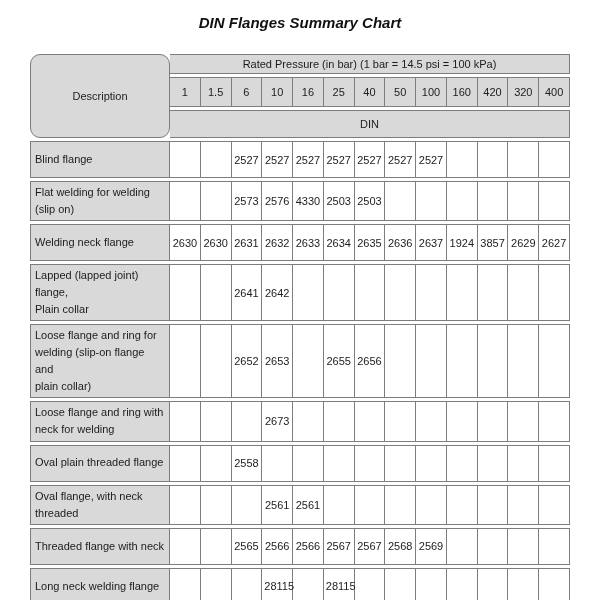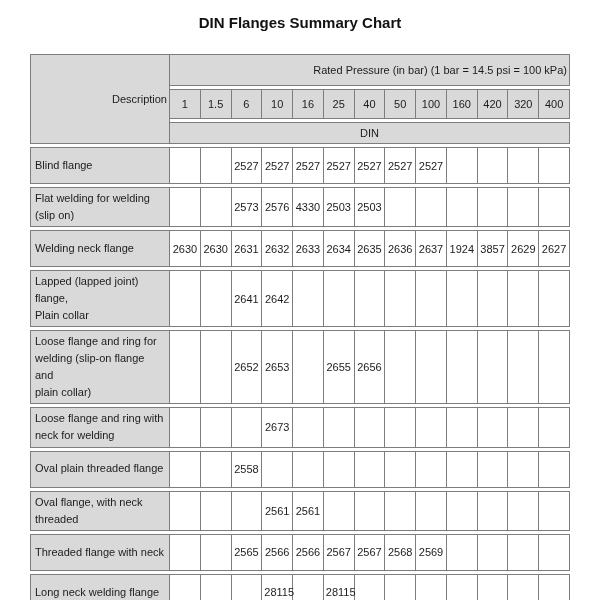--- a/index.html
+++ b/index.html
@@ -15,20 +15,21 @@
     padding: 6px 30px 8px 30px;
     background: #ffffff;
     overflow: hidden;
   }
   .title {
     font-size: 15px;
     font-weight: bold;
     color: #111111;
     text-align: center;
     margin: 8px 0 20px 0;
+    font-style: italic;
   }
   table.summary {
     border-collapse: separate;
     border-spacing: 0 3px;
     width: 100%;
     table-layout: fixed;
     font-size: 11px;
     color: #1c1c1c;
   }
   th, td {
@@ -39,26 +40,27 @@
     padding: 1px 2px;
     vertical-align: middle;
   }
   .col-desc-cell {
     border-left: 1px solid #7d7d7d;
   }
   thead th {
     background: #d9d9d9;
     text-align: center;
   }
-  .rated-pressure-header { height: 32px; text-align: right; }
+  .rated-pressure-header { height: 20px; }
   .pressure-col { height: 30px; }
-  .din-header { height: 22px; }
+  .din-header { height: 28px; }
   .desc-header {
     background: #d9d9d9;
-    text-align: right;
+    text-align: center;
+    border-radius: 10px;
   }
   tbody td { height: 37px; background: #ffffff; }
   td.desc-cell {
     background: #d9d9d9;
     text-align: left;
     padding: 2px 4px;
     white-space: pre-line;
     line-height: 1.55;
   }
   td.value-cell { text-align: center; }

